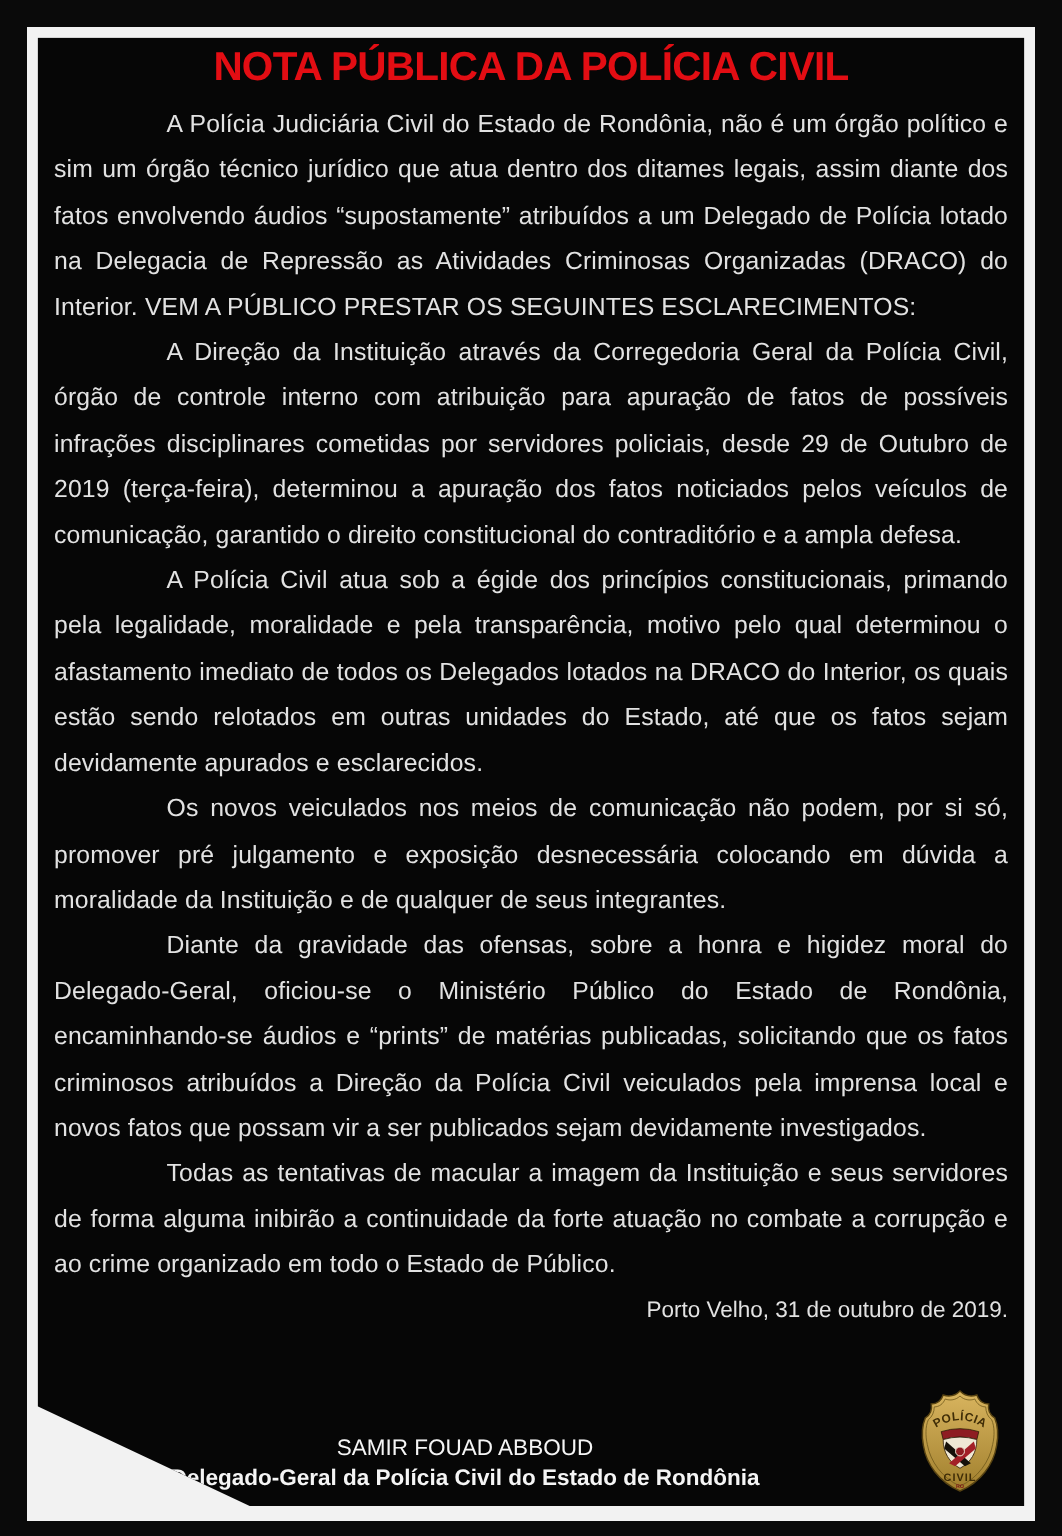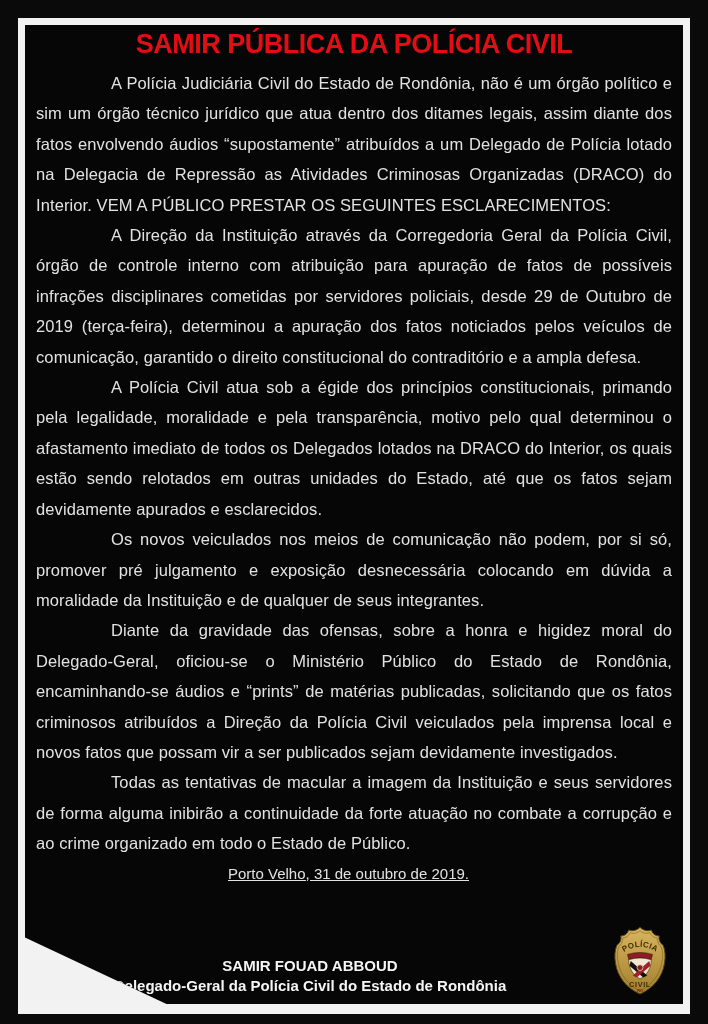--- a/index.html
+++ b/index.html
@@ -43,35 +43,34 @@
   .body-paragraph {
     font-size: 16.5px;
     line-height: 30.4px;
     text-align: justify;
     text-indent: 75px;
     letter-spacing: 0.1px;
   }
   .dateline {
     margin-top: 4px;
     padding-right: 11px;
-    text-align: center;
+    text-align: right;
     color: #e2e2e2;
     font-size: 15px;
     line-height: 22px;
-    text-decoration: underline;
   }
   .signature-block {
     position: absolute;
     left: 0; right: 88px; bottom: 8px;
     text-align: center;
     color: #f5f5f5;
   }
   .signature-name {
     font-size: 15px;
-    font-weight: bold;
+    font-weight: normal;
     line-height: 20px;
   }
   .signature-role {
     font-size: 15px;
     font-weight: bold;
     line-height: 20px;
   }
   .badge-wrap {
     position: absolute;
     right: 10px; bottom: 2px;
@@ -79,21 +78,21 @@
   }
   .badge-wrap svg { width: 100%; height: 100%; display: block; }
 </style>
 </head>
 <body>
 
 <div class="page-frame">
   <div class="white-sheet">
     <div class="note-panel">
 
-      <h1 class="note-title">SAMIR PÚBLICA DA POLÍCIA CIVIL</h1>
+      <h1 class="note-title">NOTA PÚBLICA DA POLÍCIA CIVIL</h1>
 
       <div class="note-body">
           <p class="body-paragraph">A Polícia Judiciária Civil do Estado de Rondônia, não é um órgão político e sim um órgão técnico jurídico que atua dentro dos ditames legais, assim diante dos fatos envolvendo áudios “supostamente” atribuídos a um Delegado de Polícia lotado na Delegacia de Repressão as Atividades Criminosas Organizadas (DRACO) do Interior. VEM A PÚBLICO PRESTAR OS SEGUINTES ESCLARECIMENTOS:</p>
           <p class="body-paragraph">A Direção da Instituição através da Corregedoria Geral da Polícia Civil, órgão de controle interno com atribuição para apuração de fatos de possíveis infrações disciplinares cometidas por servidores policiais, desde 29 de Outubro de 2019 (terça-feira), determinou a apuração dos fatos noticiados pelos veículos de comunicação, garantido o direito constitucional do contraditório e a ampla defesa.</p>
           <p class="body-paragraph">A Polícia Civil atua sob a égide dos princípios constitucionais, primando pela legalidade, moralidade e pela transparência, motivo pelo qual determinou o afastamento imediato de todos os Delegados lotados na DRACO do Interior, os quais estão sendo relotados em outras unidades do Estado, até que os fatos sejam devidamente apurados e esclarecidos.</p>
           <p class="body-paragraph">Os novos veiculados nos meios de comunicação não podem, por si só, promover pré julgamento e exposição desnecessária colocando em dúvida a moralidade da Instituição e de qualquer de seus integrantes.</p>
           <p class="body-paragraph">Diante da gravidade das ofensas, sobre a honra e higidez moral do Delegado-Geral, oficiou-se o Ministério Público do Estado de Rondônia, encaminhando-se áudios e “prints” de matérias publicadas, solicitando que os fatos criminosos atribuídos a Direção da Polícia Civil veiculados pela imprensa local e novos fatos que possam vir a ser publicados sejam devidamente investigados.</p>
           <p class="body-paragraph">Todas as tentativas de macular a imagem da Instituição e seus servidores de forma alguma inibirão a continuidade da forte atuação no combate a corrupção e ao crime organizado em todo o Estado de Público.</p>
         </div>
 

